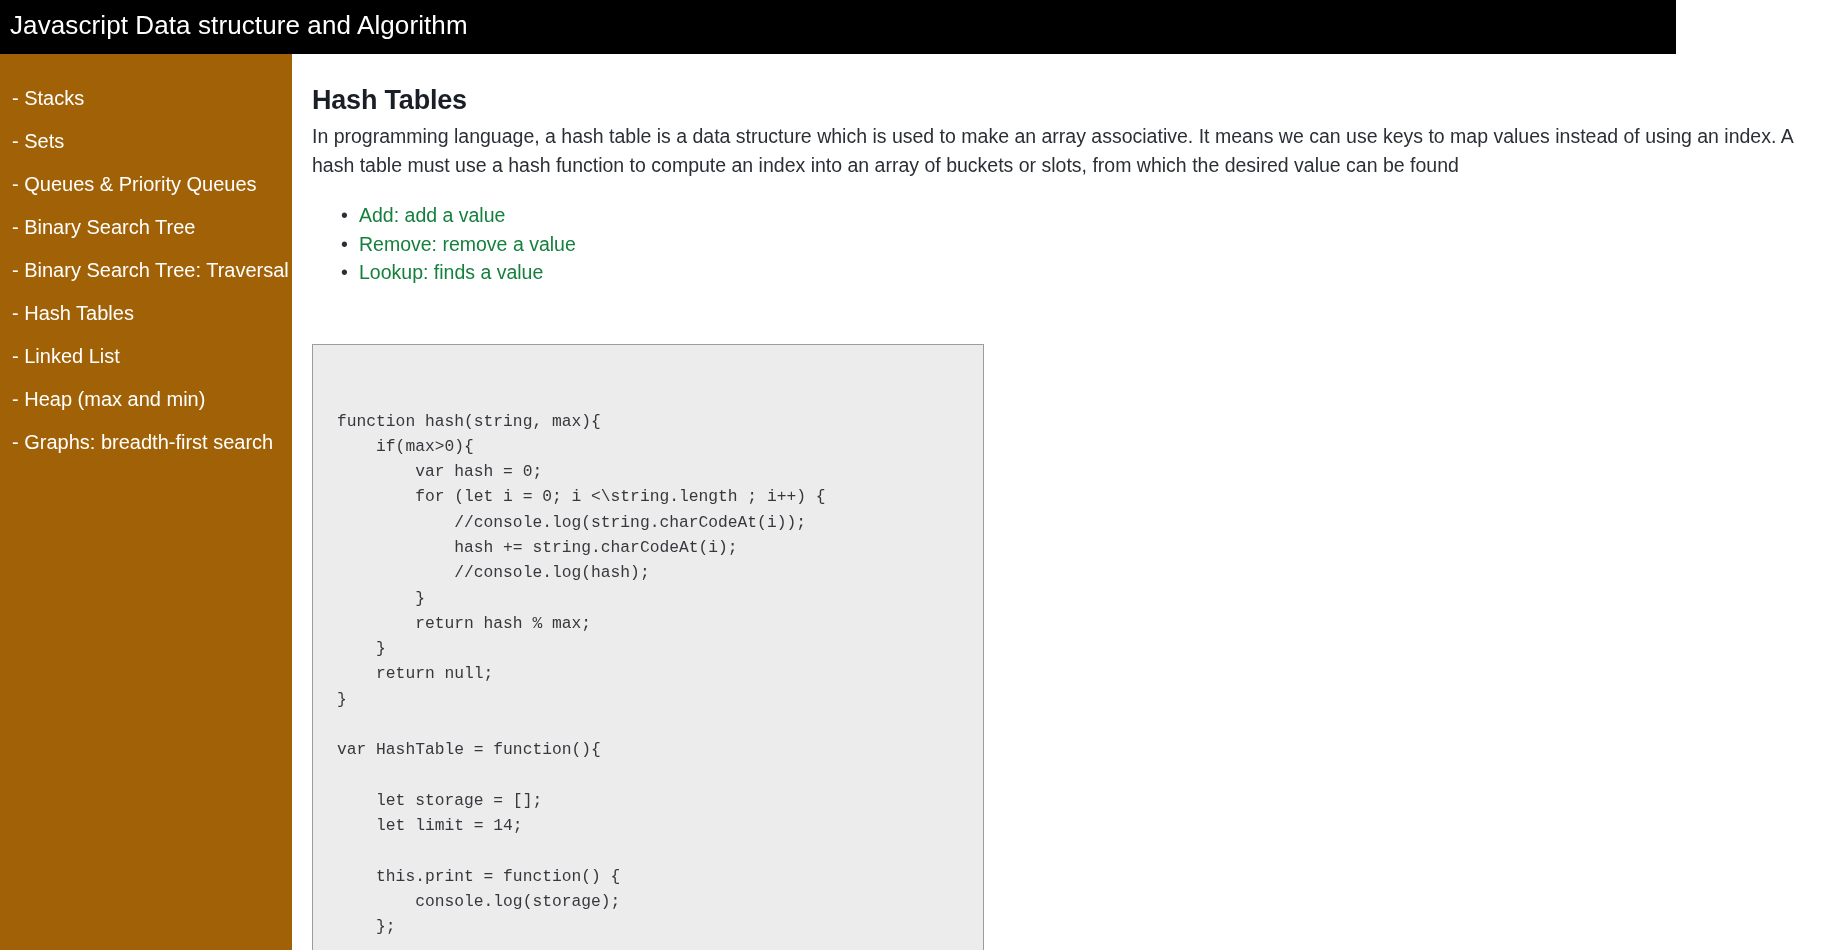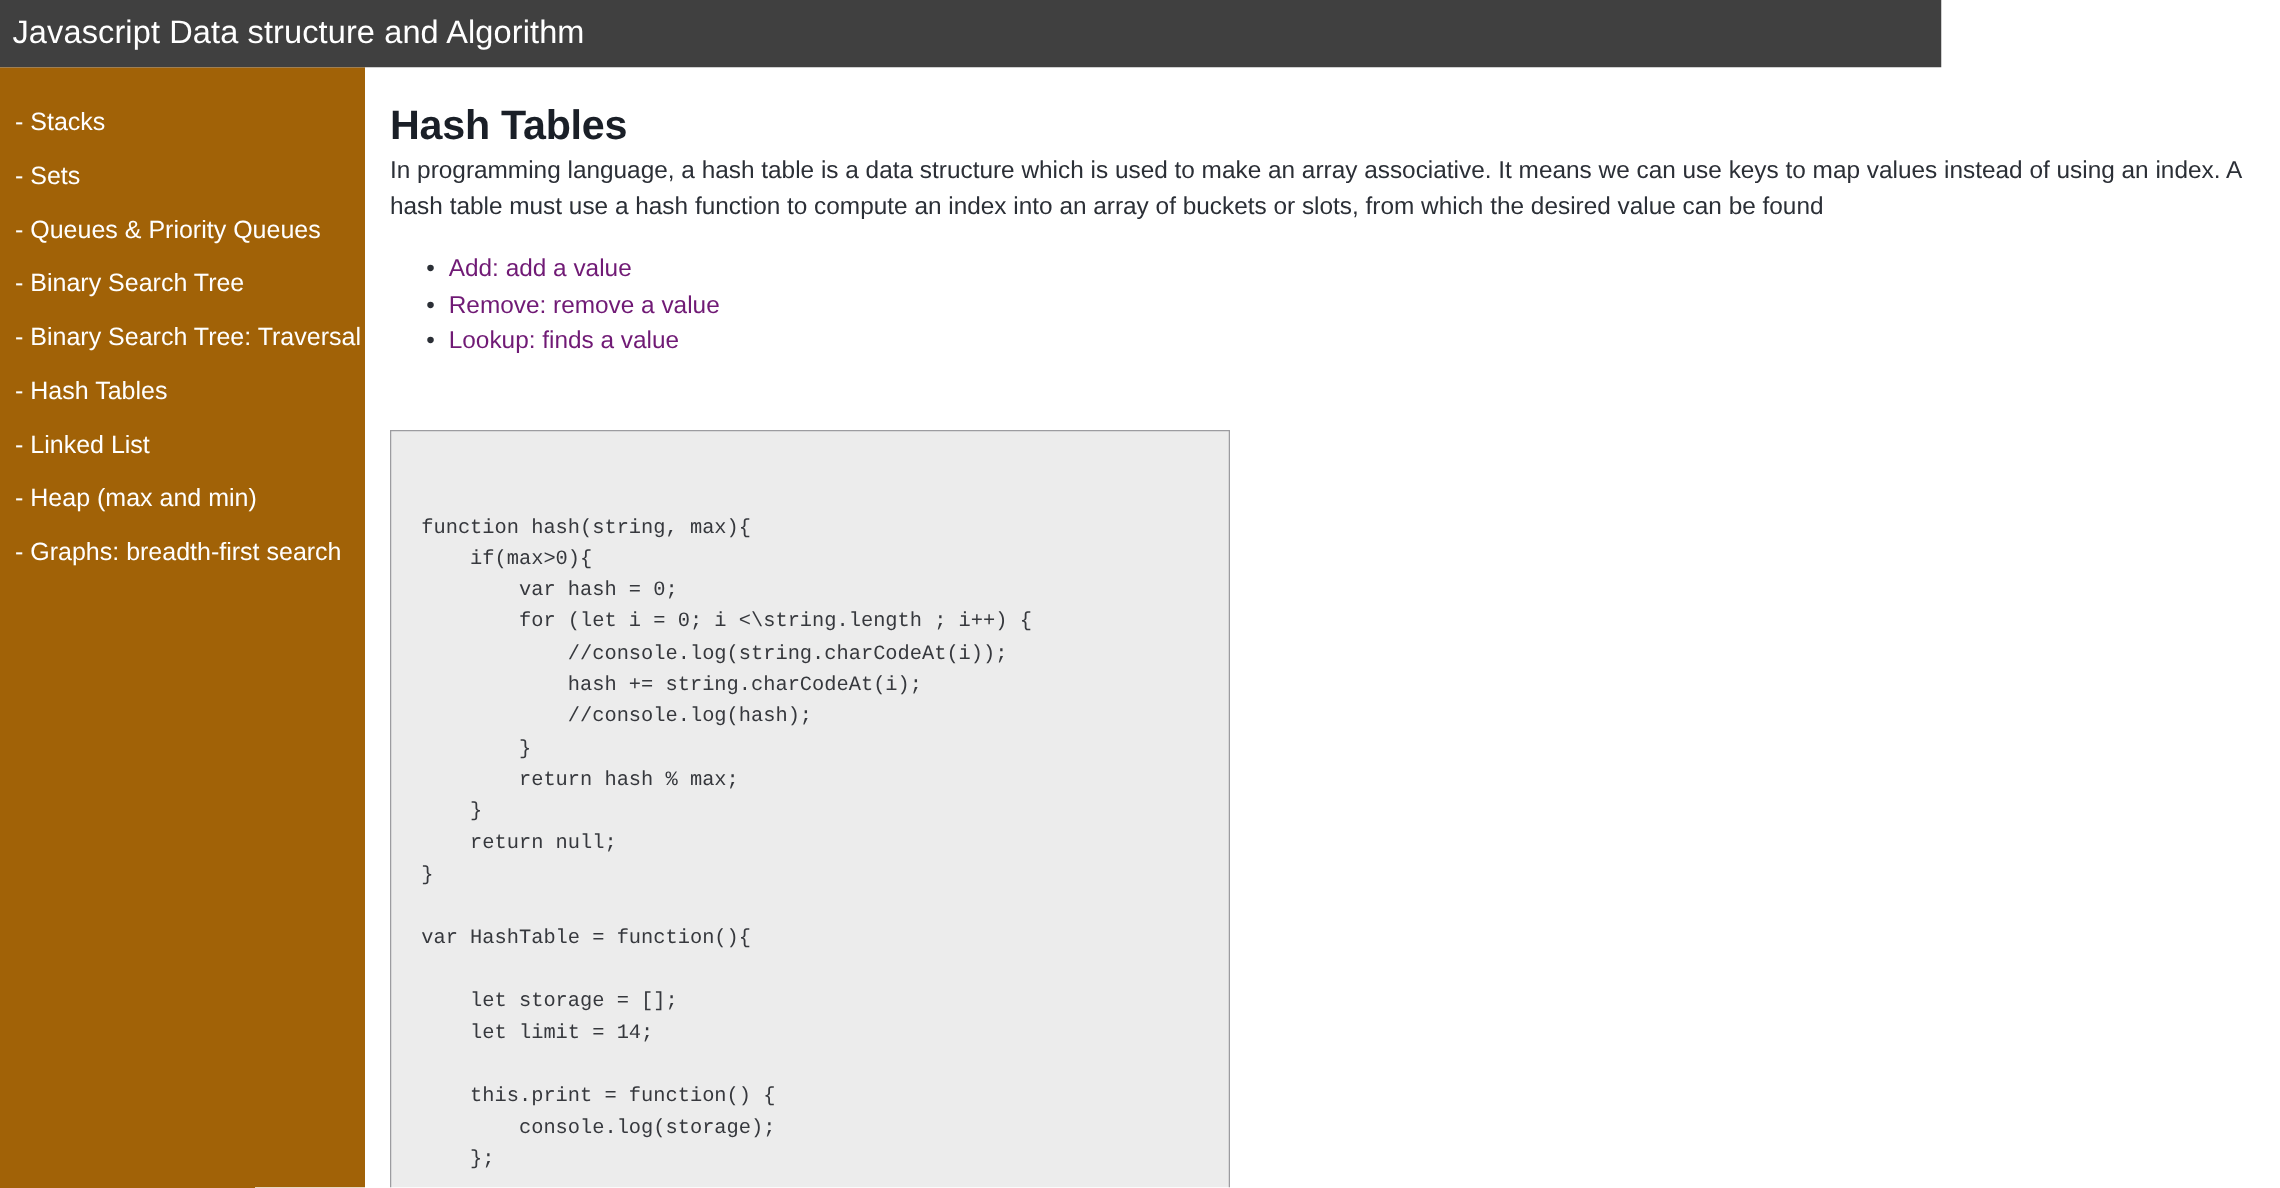--- a/index.html
+++ b/index.html
@@ -13,23 +13,23 @@
     font-family: "Liberation Sans", sans-serif;
     overflow: hidden;
     position: relative;
   }
 
   
   .topbar {
     position: absolute;
     top: 0;
     left: 0;
-    width: 1553px;
+    width: 1676px;
     height: 54px;
-    background: #404040;
+    background: #000000;
     box-sizing: border-box;
   }
   .topbar-title {
     position: absolute;
     left: 10px;
     top: 8px;
     color: #ffffff;
     font-size: 26px;
     font-weight: 400;
     line-height: 34px;
@@ -66,40 +66,40 @@
     left: 292px;
     width: 1532px;
     height: 896px;
     background: #ffffff;
     box-sizing: border-box;
     padding: 0 20px 0 20px;
     overflow: hidden;
   }
   .page-title {
     color: #1a1f27;
-    font-size: 33px;
+    font-size: 27px;
     font-weight: bold;
     margin: 26px 0 0 0;
     line-height: 40px;
     letter-spacing: -0.2px;
   }
   .intro-paragraph {
     color: #2b2f36;
     font-size: 19.5px;
     line-height: 28.5px;
     margin: 2px 0 0 0;
     max-width: 1516px;
   }
   .feature-list {
     margin: 22px 0 0 0;
     padding-left: 47px;
     list-style: none;
   }
   .feature-list li {
-    color: #701a75;
+    color: #15803d;
     font-size: 19.5px;
     line-height: 28.5px;
     position: relative;
   }
   .feature-list li::before {
     content: "\2022";
     position: absolute;
     left: -18px;
     top: 0;
     font-size: 19.5px;

